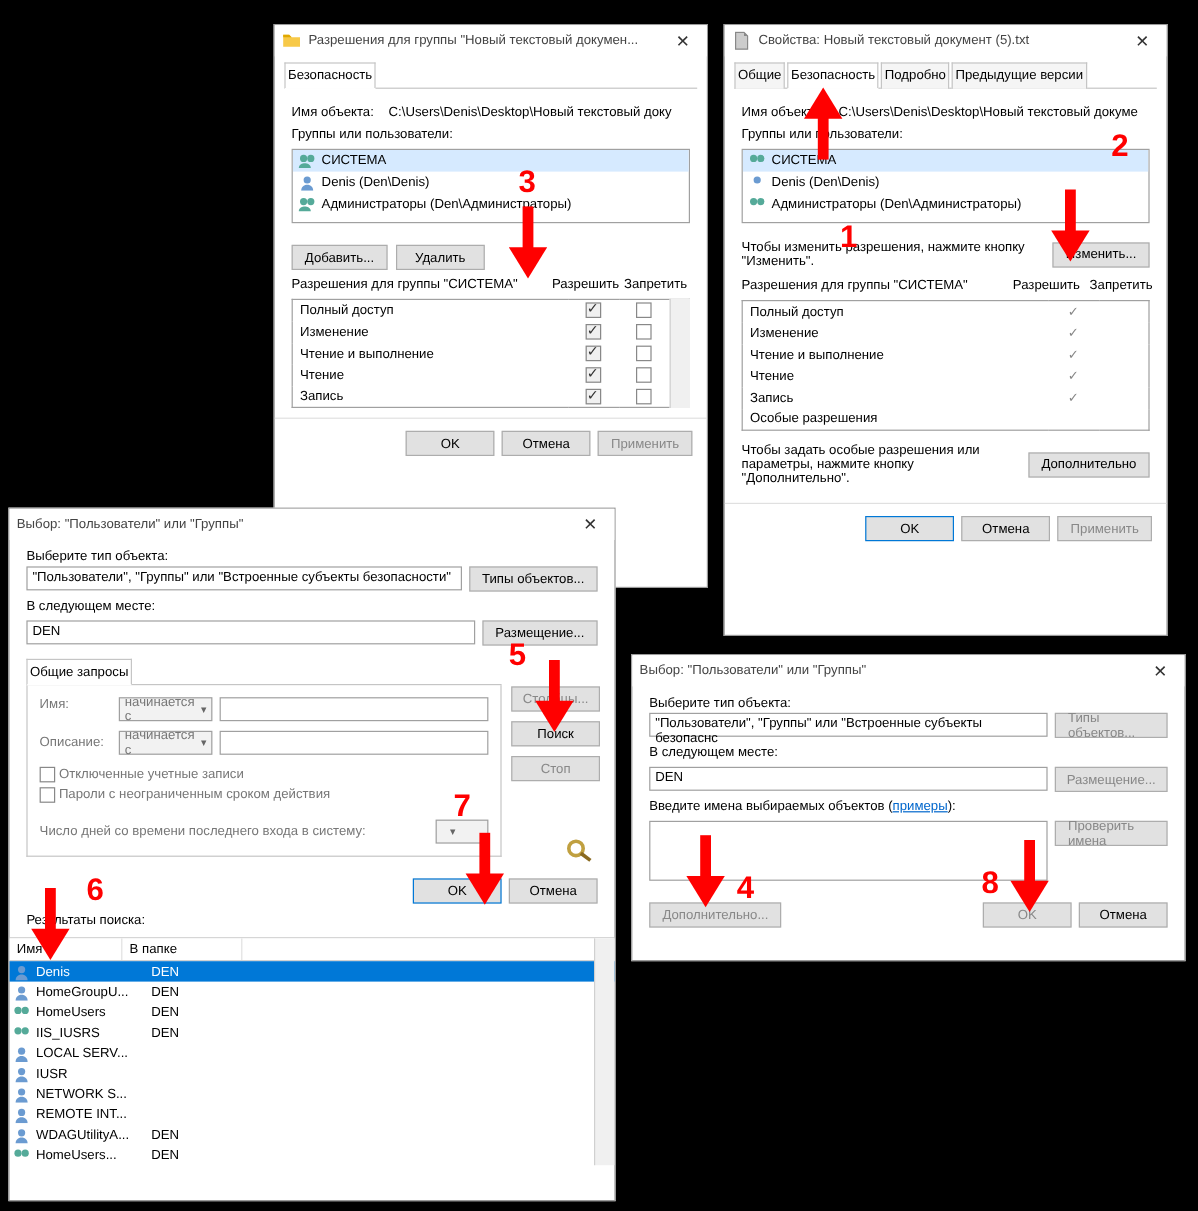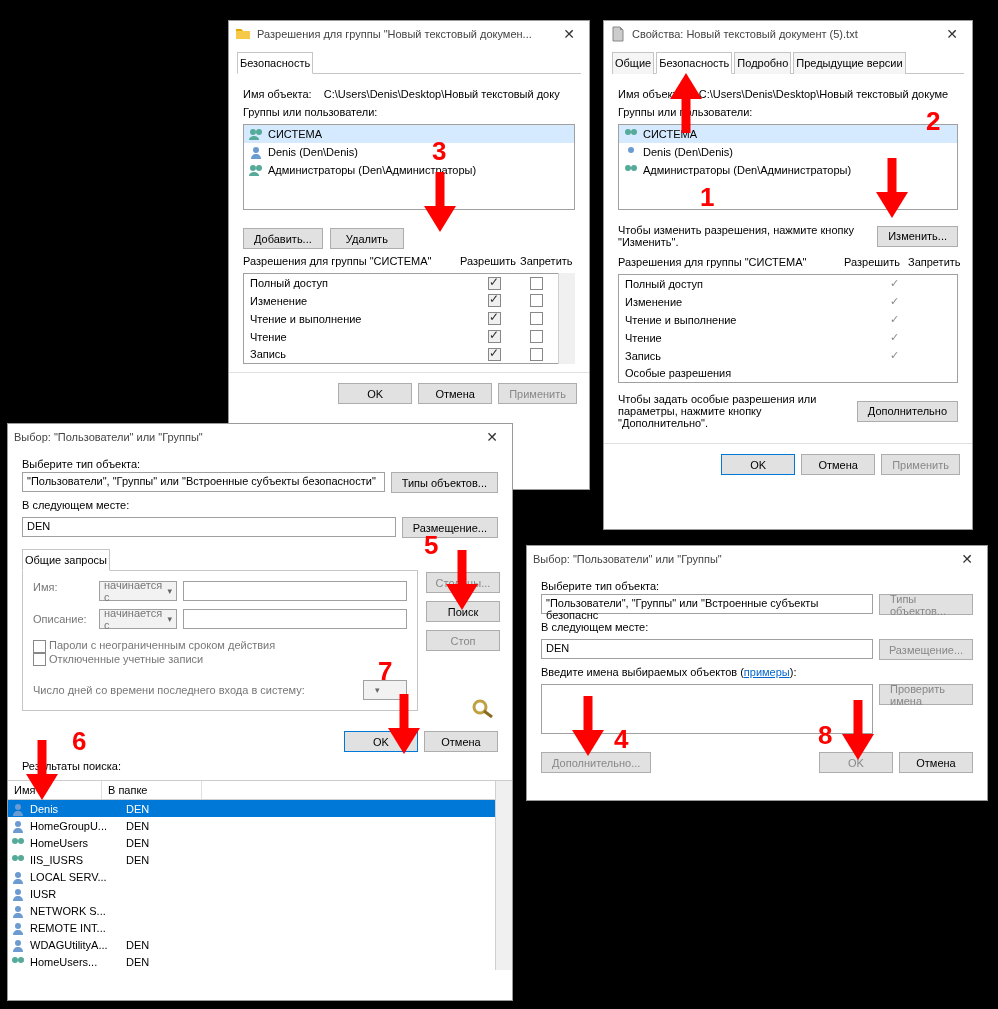--- a/index.html
+++ b/index.html
@@ -13,21 +13,21 @@
 
   .tabs { display: flex; border-bottom: 1px solid #c5c5c5; margin: 4px 8px 0; }
   .tab { padding: 4px 2px; border: 1px solid #c5c5c5; border-bottom: none; background: #f5f5f5; margin-right: 2px; position: relative; top: 1px; }
   .tab.active { background: #fff; border-bottom: 1px solid #fff; }
 
   .panel { padding: 8px 14px; }
   .field-row { margin: 6px 0; }
   .label { color: #000; }
   .textval { color: #000; }
 
-  .listbox { border: 1px solid #a0a0a0; background: #fff; height: 86px; overflow: hidden; }
+  .listbox { border: 1px solid #a0a0a0; background: #fff; height: 62px; overflow: hidden; }
   .listbox .row { display: flex; align-items: center; height: 18px; padding: 0 4px; gap: 4px; }
   .listbox .row.sel { background: #d6eaff; }
 
   .usricon { width: 16px; height: 14px; display: inline-block; }
   .grpicon svg, .usricon svg { width: 100%; height: 100%; }
 
   .button { min-width: 74px; height: 21px; background: #e1e1e1; border: 1px solid #adadad; padding: 0 10px; display: inline-flex; align-items: center; justify-content: center; }
   .button.disabled { color: #888; }
   .button.def { border: 1px solid #0078d7; }
 
@@ -292,22 +292,22 @@
           <div style="display:flex; gap:6px; margin-bottom:8px;">
             <span style="width:60px; color:#777;">Имя:</span>
             <span class="select" style="width:78px;">начинается с</span>
             <span class="inputbox" style="flex:1;"></span>
           </div>
           <div style="display:flex; align-items:center; gap:6px; margin-bottom:10px;">
             <span style="width:60px; color:#777;">Описание:</span>
             <span class="select" style="width:78px;">начинается с</span>
             <span class="inputbox" style="flex:1;"></span>
           </div>
+          <div style="color:#777;"><span class="chkbox"></span> <span>Отключенные учетные записи</span></div>
           <div style="color:#777; margin-top:4px;"><span class="chkbox"></span> <span>Пароли с неограниченным сроком действия</span></div>
-          <div style="color:#777;"><span class="chkbox"></span> <span>Отключенные учетные записи</span></div>
           <div style="display:flex; align-items:center; gap:6px; margin-top:14px;">
             <span style="flex:1; color:#777;">Число дней со времени последнего входа в систему:</span>
             <span class="select" style="width:44px;">&nbsp;</span>
           </div>
         </div>
       </div>
       <div style="width:72px; display:flex; flex-direction:column; gap:8px; padding-top:24px;">
         <span class="button disabled">Столбцы...</span>
         <span class="button">Поиск</span>
         <span class="button disabled">Стоп</span>

